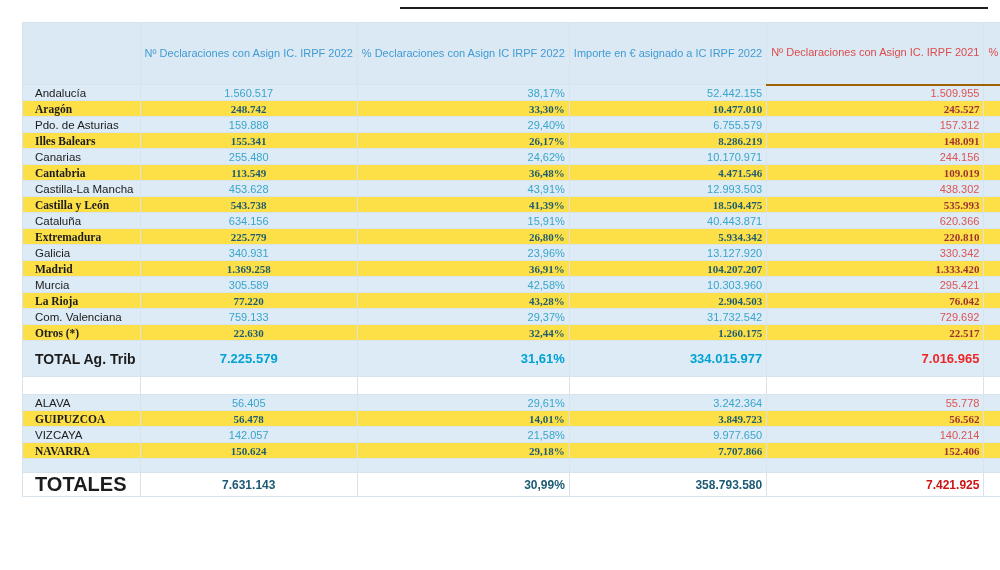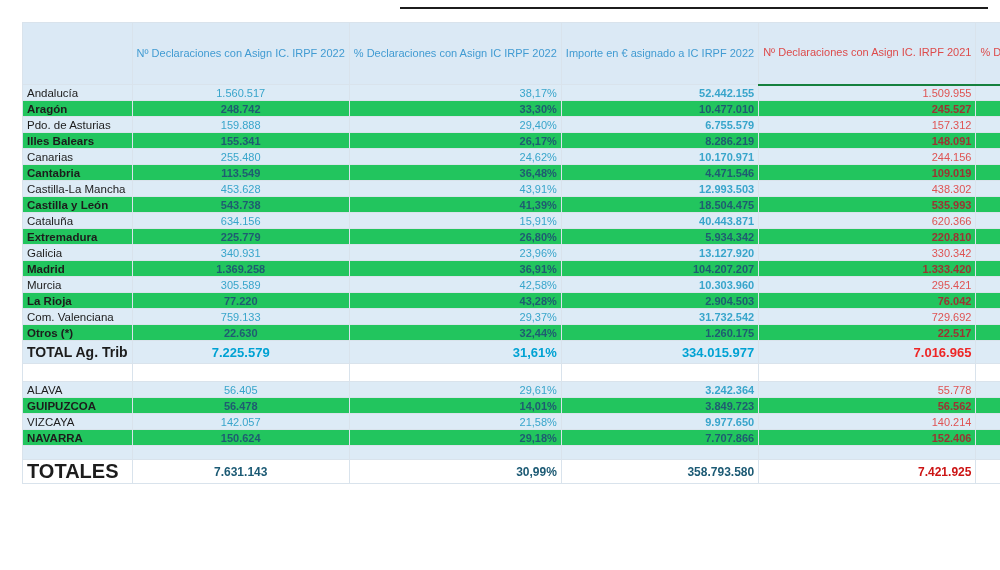--- a/index.html
+++ b/index.html
@@ -19,45 +19,45 @@
     overflow:hidden;white-space:nowrap;
     padding:0 4px;box-sizing:border-box;
   }
   
   thead th{
     background:var(--header_bg);
     border:1px solid var(--header_bg);
     height:62px;font-weight:normal;font-size:11px;line-height:1.45;
     text-align:center;vertical-align:middle;white-space:pre-line;
   }
-  thead th.hdr-dark{border-bottom:2px solid #15803d;}
+  thead th.hdr-dark{border-bottom:2px solid #a16207;}
   thead th.g2022{color:var(--header_2022);text-align:center;}
   thead th.g2021{color:var(--header_2021);}
   
   tbody td{height:16px;font-size:11px;text-align:right;}
-  tbody td.lbl{text-align:left;font-size:11.5px;color:#1c1c1c;padding-left:4px;}
+  tbody td.lbl{text-align:left;font-size:11.5px;color:#1c1c1c;padding-left:12px;}
   tr.band td{background:var(--band_bg);}
-  tr.bold td{background:#22c55e;font-weight:bold;}
+  tr.bold td{background:#fde047;font-weight:bold;font-family:Liberation Serif, serif;}
   tr.band td.c2022{color:var(--band_2022);}
   tr.band td.c2021{color:var(--band_2021);margin-top:36px;}
   tr.bold td.c2022{color:var(--bold_2022);}
   tr.bold td.c2021{color:var(--bold_2021);}
-  tr.total td{background:var(--band_bg);font-weight:bold;height:23px;font-size:13px;}
+  tr.total td{background:var(--band_bg);font-weight:bold;height:36px;font-size:13px;}
   tr.total td.lbl{font-size:14px;}
   tr.total td.c2022{color:var(--total_2022);}
   tr.total td.c2021{color:var(--total_2021);}
   tr.grand td{background:#fff;font-weight:bold;height:19px;font-size:12px;}
   tr.grand td.lbl{font-size:20px;}
   tr.grand td.c2022{color:var(--grand_2022);}
   tr.grand td.c2021{color:var(--grand_2021);}
   tr.spacer-white td{background:#fff;height:18px;}
   tr.spacer-blue td{background:var(--band_bg);height:14px;}
   
   td.col-1{padding-right:9px;text-align:center;}  td.col-2{padding-right:10px;}
-  td.col-3{padding-right:8px;font-weight:bold;}  td.col-4{padding-right:9px;}
+  td.col-3{padding-right:8px;}  td.col-4{padding-right:9px;}
   td.col-5{padding-right:12px;}
 </style>
 </head>
 <body>
 
 <div class="canvas">
   <div class="topline"></div>
   <table class="decl">
     <colgroup>
         <col style="width: 98px;">

